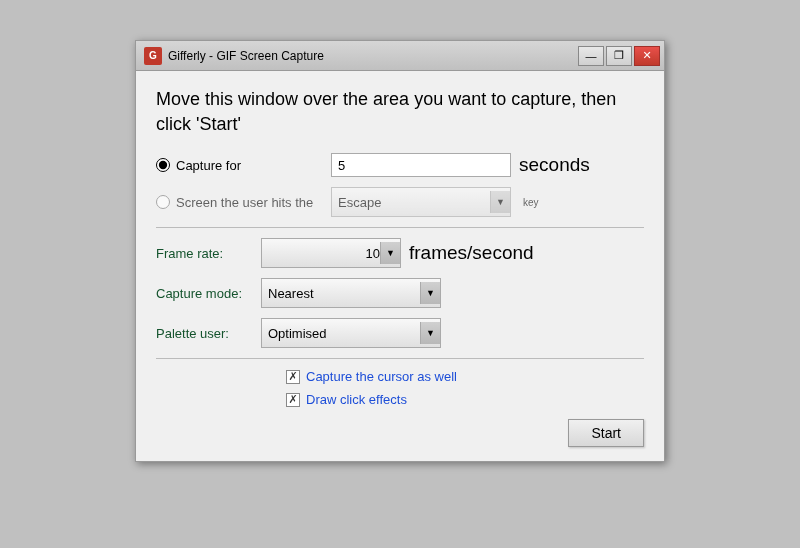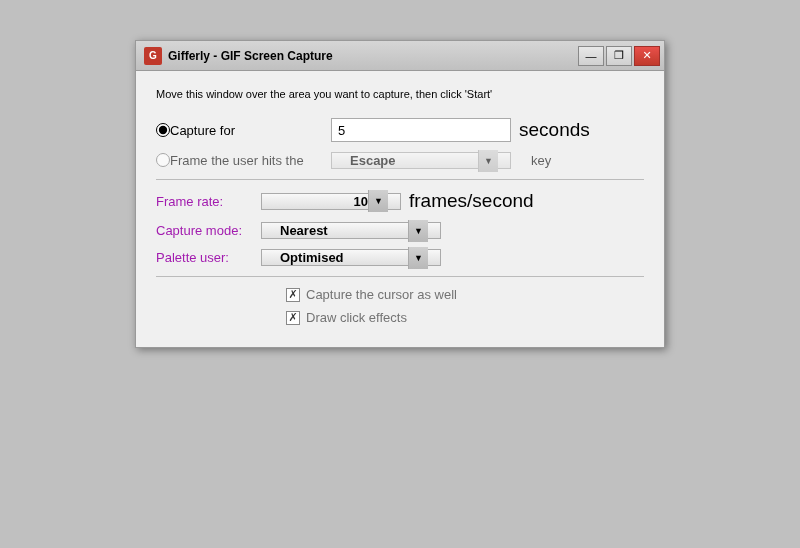--- a/index.html
+++ b/index.html
@@ -47,21 +47,21 @@
       display: flex;
       align-items: center;
       justify-content: center;
       font-size: 10px;
       color: white;
       font-weight: bold;
     }
 
     .title-text {
       font-size: 12px;
-      font-weight: bold;
+      font-weight: normal;
       color: #000;
     }
 
     .title-buttons {
       display: flex;
       gap: 2px;
     }
 
     .title-btn {
       width: 26px;
@@ -81,33 +81,35 @@
       color: white;
       border-color: #a0302a;
     }
 
     .content {
       padding: 16px 20px 14px 20px;
     }
 
     .instruction {
       margin-bottom: 16px;
-      font-size: 11px;
+      font-size: 18px;
       color: #000;
       line-height: 1.4;
     }
 
     .form-row {
       display: flex;
       align-items: center;
       margin-bottom: 10px;
     }
 
     .radio-label {
       display: flex;
+      align-items: center;
+      gap: 6px;
       min-width: 175px;
       font-size: 13px;
       color: #000;
     }
 
     .radio-input {
       width: 14px;
       height: 14px;
       cursor: pointer;
       accent-color: #000;
@@ -124,30 +126,29 @@
 
     .unit-label {
       margin-left: 8px;
       font-size: 19px;
       color: #000;
     }
 
     .dropdown {
       border: 1px solid #aaa;
       background: linear-gradient(to bottom, #f8f8f8, #e0e0e0);
-      padding: 2px 18px;
-      font-size: 13px;
-      height: 17px;
+      padding: 2px 6px;
+      font-size: 13px;
+      height: 30px;
       min-width: 180px;
       display: flex;
       align-items: center;
       justify-content: space-between;
       cursor: pointer;
       position: relative;
-      font-weight: bold;
     }
 
     .dropdown-arrow {
       width: 20px;
       height: 22px;
       background: linear-gradient(to bottom, #d0d0d0, #b8b8b8);
       border-left: 1px solid #aaa;
       display: flex;
       align-items: center;
       justify-content: center;
@@ -156,21 +157,21 @@
     }
 
     .dropdown-wrapper {
       display: flex;
       align-items: center;
     }
 
     .field-label-bold {
       min-width: 105px;
       font-size: 13px;
-      color: #a21caf;
+      color: #14532d;
     }
 
     .checkbox-row {
       display: flex;
       align-items: center;
       gap: 6px;
       margin-bottom: 8px;
       padding-left: 130px;
     }
 
@@ -183,21 +184,21 @@
       align-items: center;
       justify-content: center;
       font-size: 11px;
       color: #333;
       cursor: pointer;
       flex-shrink: 0;
     }
 
     .checkbox-label {
       font-size: 13px;
-      color: #737373;
+      color: #1d4ed8;
     }
 
     .button-row {
       display: flex;
       justify-content: flex-end;
       margin-top: 12px;
     }
 
     .start-button {
       background: linear-gradient(to bottom, #f0f0f0, #d8d8d8);
@@ -215,22 +216,22 @@
       border: none;
       border-top: 1px solid #bbb;
       margin: 10px 0;
     }
 
     .disabled-row {
       opacity: 0.6;
     }
 
     .key-label {
-      margin-left: 20px;
-      font-size: 13px;
+      margin-left: 12px;
+      font-size: 10px;
     }
   </style>
 </head>
 <body>
 
 <div class="window">
 
   <div class="title-bar">
     <div class="title-bar-left">
       <div class="title-icon">
@@ -254,21 +255,21 @@
         <input type="radio" class="radio-input" name="captureMode" checked="" style="">
         <span>Capture for</span>
       </label>
       <input type="text" class="text-input" value="5" style="">
       <span class="unit-label">seconds</span>
     </div>
 
     <div class="form-row disabled-row">
       <label class="radio-label">
         <input type="radio" class="radio-input" name="captureMode" style="">
-        <span>Frame the user hits the</span>
+        <span>Screen the user hits the</span>
       </label>
       <div class="dropdown-wrapper">
         <div class="dropdown">
           <span>Escape</span>
           <div class="dropdown-arrow">▼</div>
         </div>
       </div>
       <span class="key-label">key</span>
     </div>
 
@@ -310,14 +311,17 @@
     <div class="checkbox-row">
       <div class="checkbox-icon">✗</div>
       <span class="checkbox-label">Capture the cursor as well</span>
     </div>
 
     <div class="checkbox-row">
       <div class="checkbox-icon">✗</div>
       <span class="checkbox-label">Draw click effects</span>
     </div>
 
+    <div class="button-row">
+      <button class="start-button">Start</button>
+    </div>
   </div>
 </div>
 
 </body></html>

